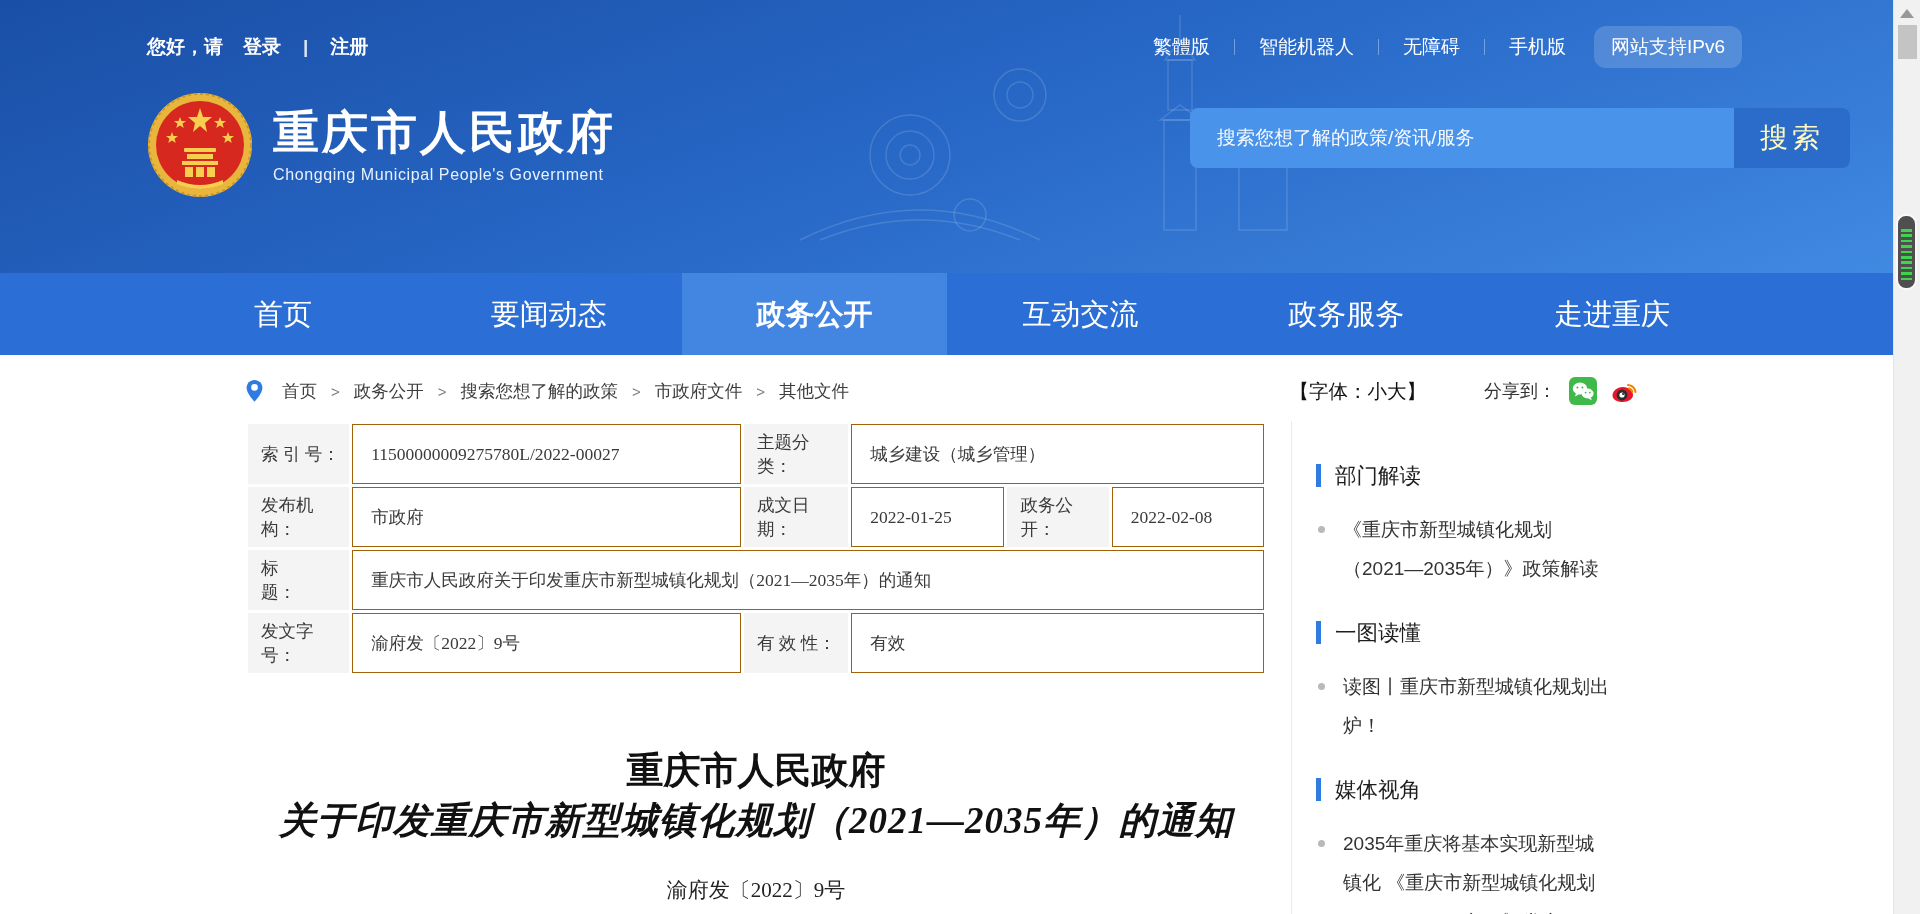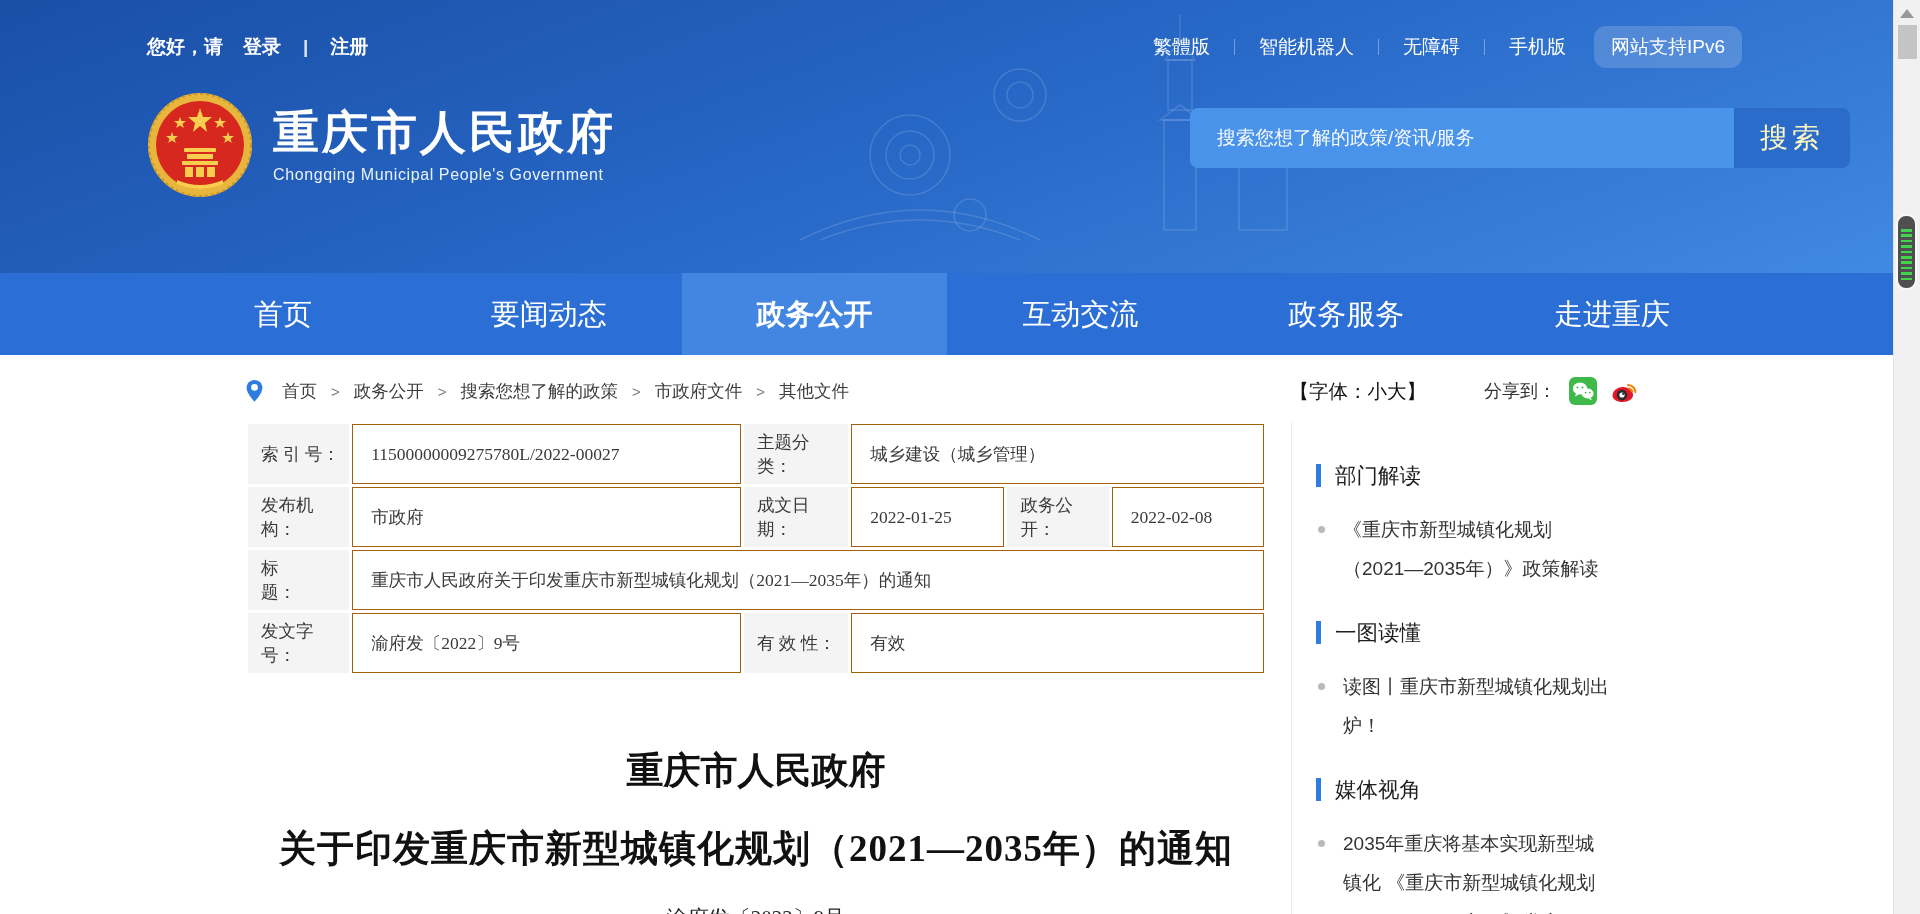--- a/index.html
+++ b/index.html
@@ -56,21 +56,21 @@
 
   .meta-table { width:1022px; border-collapse:separate; border-spacing:3px;
     font-family:"Liberation Serif","DejaVu Serif",serif; font-size:17.5px; color:#3a3a3a; }
   .meta-table td { height:60px; vertical-align:middle; }
   .meta-table td.lbl { background:#f4f4f4; padding:0 6px 0 13px; }
   .meta-table td.val { border:1px solid #a16207; padding:0 10px 0 18px; background:#fff; white-space:nowrap; }
 
   .doc-title { text-align:center; font-family:"Liberation Serif","DejaVu Serif",serif;
     font-weight:700; font-size:37px; color:#111; }
   .doc-title.l1 { margin-top:70px; }
-  .doc-title.l2 { margin-top:28px; letter-spacing:1px; }
+  .doc-title.l2 { letter-spacing:1px;font-style:italic; }
   .doc-number { margin-top:30px; text-align:center; font-family:"Liberation Serif","DejaVu Serif",serif;
     font-size:21px; color:#222; }
 
   .col-divider { width:1px; background:#ebebeb; margin-left:24px; }
 
   .sidebar { width:398px; padding-left:24px; padding-top:10px; }
   .side-title { display:flex; align-items:center; gap:14px; font-size:21.5px; color:#1e1e1e; margin-top:30px; }
   .accent-bar { width:5px; height:23px; background:#2e7ce0; flex:none; }
   .side-item { position:relative; padding-left:27px; margin-top:20px; font-size:19px;
     line-height:39px; color:#333; cursor:pointer; }

